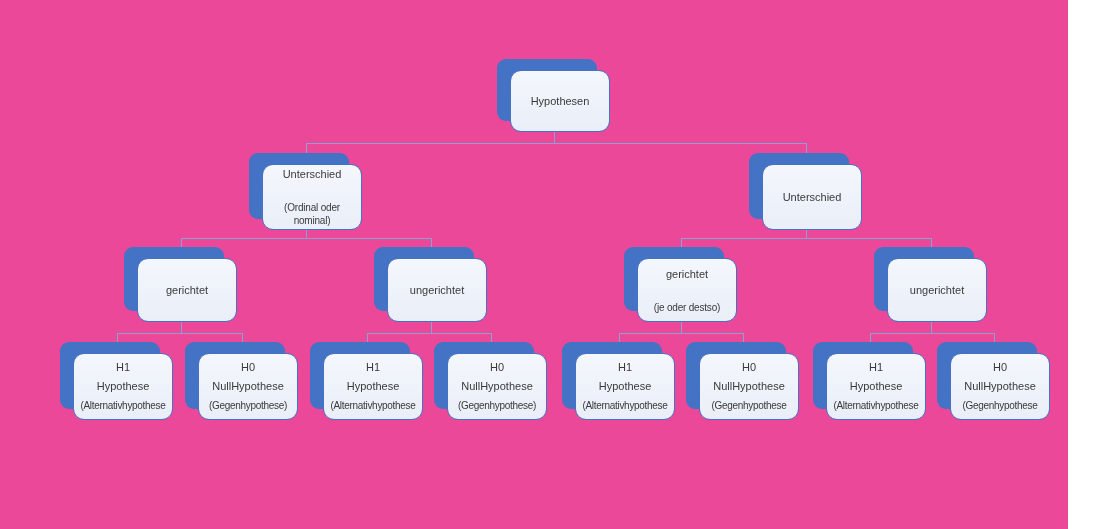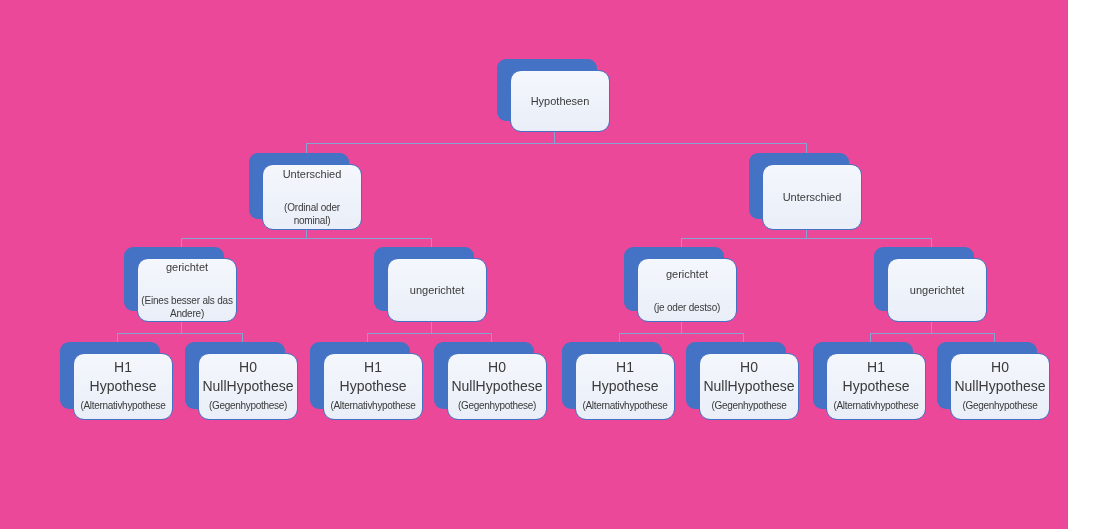--- a/index.html
+++ b/index.html
@@ -24,21 +24,21 @@
     background:linear-gradient(180deg,#f4f7fc 0%,#e9eef8 100%);
     display:flex;flex-direction:column;align-items:center;justify-content:center;
     text-align:center;overflow:hidden;padding:2px;
   }
   .lvl1 .shadow,.lvl1 .card{height:62px;}
   .lvl2 .shadow,.lvl2 .card{height:66px;}
   .lvl3 .shadow,.lvl3 .card{height:64px;}
   .lvl4 .shadow,.lvl4 .card{height:67px;}
   .title{font-size:11px;line-height:14px;}
   .sub{font-size:10px;line-height:13px;margin-top:20px;letter-spacing:-0.2px;}
-  .lvl4 .title,.lvl4 .line2{font-size:14px;line-height:19px;}
+  .lvl4 .title,.lvl4 .line2{font-size:11px;line-height:19px;}
   .lvl4 .line3{font-size:10px;line-height:19px;white-space:nowrap;letter-spacing:-0.3px;}
   
   #n-root{left:497px;top:59px;}
   #n-unterschied{left:249px;top:153px;}
   #n-zusammenhang{left:749px;top:153px;}
   #n-ger-l{left:124px;top:247px;}
   #n-ung-l{left:374px;top:247px;}
   #n-ger-r{left:624px;top:247px;}
   #n-ung-r{left:874px;top:247px;}
   #n-b1{left:60px;top:342px;}
@@ -86,21 +86,20 @@
     <div class="shadow"></div>
     <div class="card">
       <div class="title">Unterschied</div>
     </div>
   </div>
 
   <div class="node lvl3" id="n-ger-l">
     <div class="shadow"></div>
     <div class="card">
       <div class="title">gerichtet</div>
-      <div class="sub">(Eines besser als das Andere)</div>
     </div>
   </div>
 
   <div class="node lvl3" id="n-ung-l">
     <div class="shadow"></div>
     <div class="card">
       <div class="title">ungerichtet</div>
     </div>
   </div>
 

